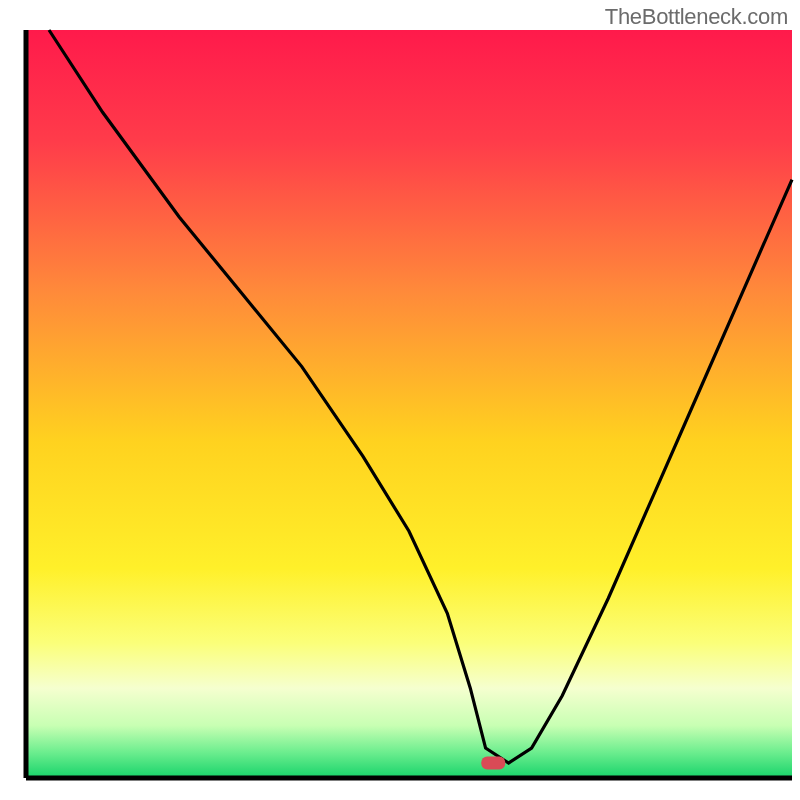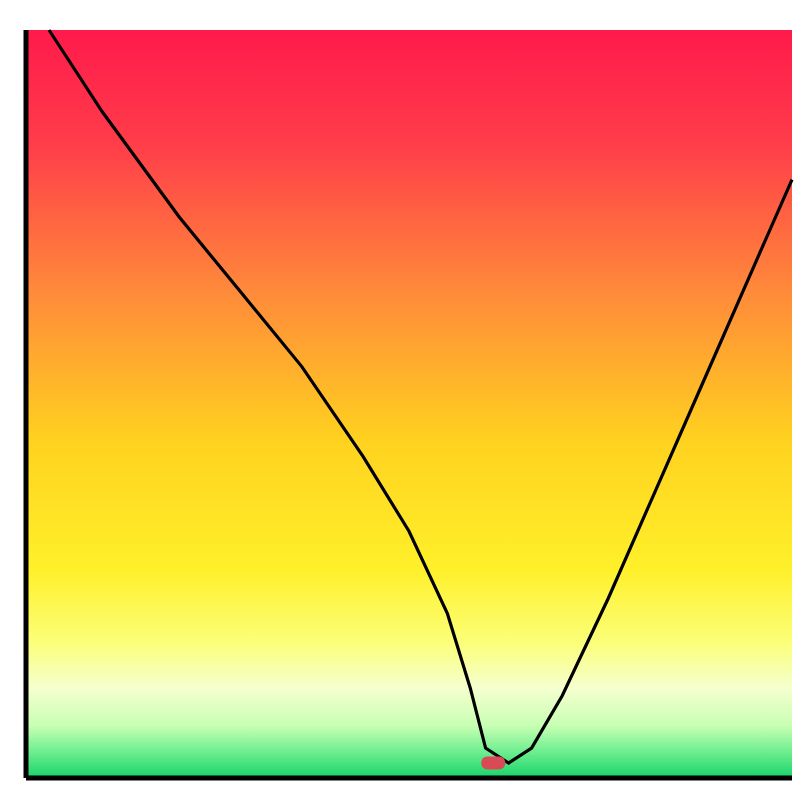--- a/index.html
+++ b/index.html
@@ -26,20 +26,21 @@
     z-index: 5;
   }
   svg {
     display: block;
   }
 </style>
 </head>
 <body>
 
 <div class="chart-wrap">
+  <div class="watermark">TheBottleneck.com</div>
 
   <svg id="chart-svg" width="800" height="800" viewBox="0 0 800 800">
     <defs>
       <linearGradient id="bg-grad" x1="0" y1="0" x2="0" y2="1">
           <stop offset="0%" stop-color="#ff1a4b"></stop>
           <stop offset="15%" stop-color="#ff3c4a"></stop>
           <stop offset="35%" stop-color="#ff8a3a"></stop>
           <stop offset="55.00000000000001%" stop-color="#ffd21f"></stop>
           <stop offset="72%" stop-color="#fff02a"></stop>
           <stop offset="82%" stop-color="#fbff7a"></stop>

